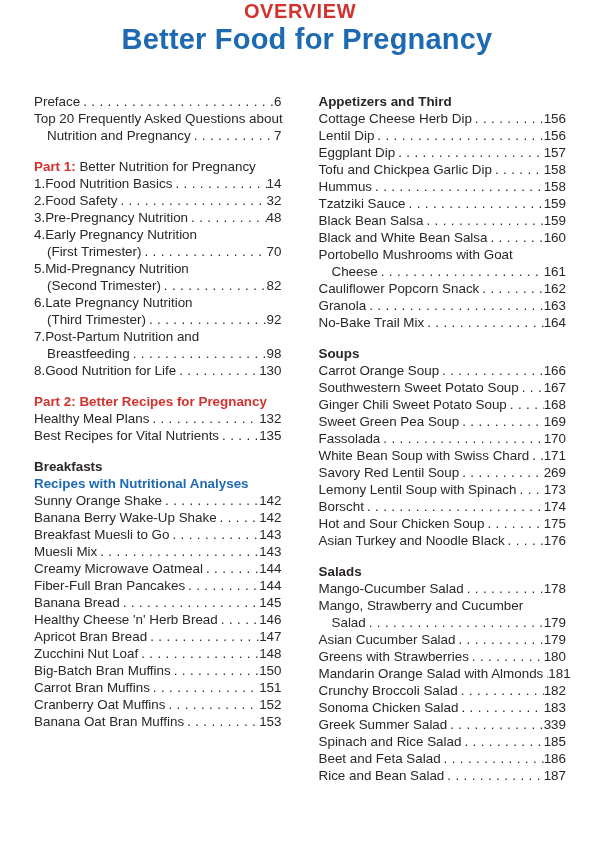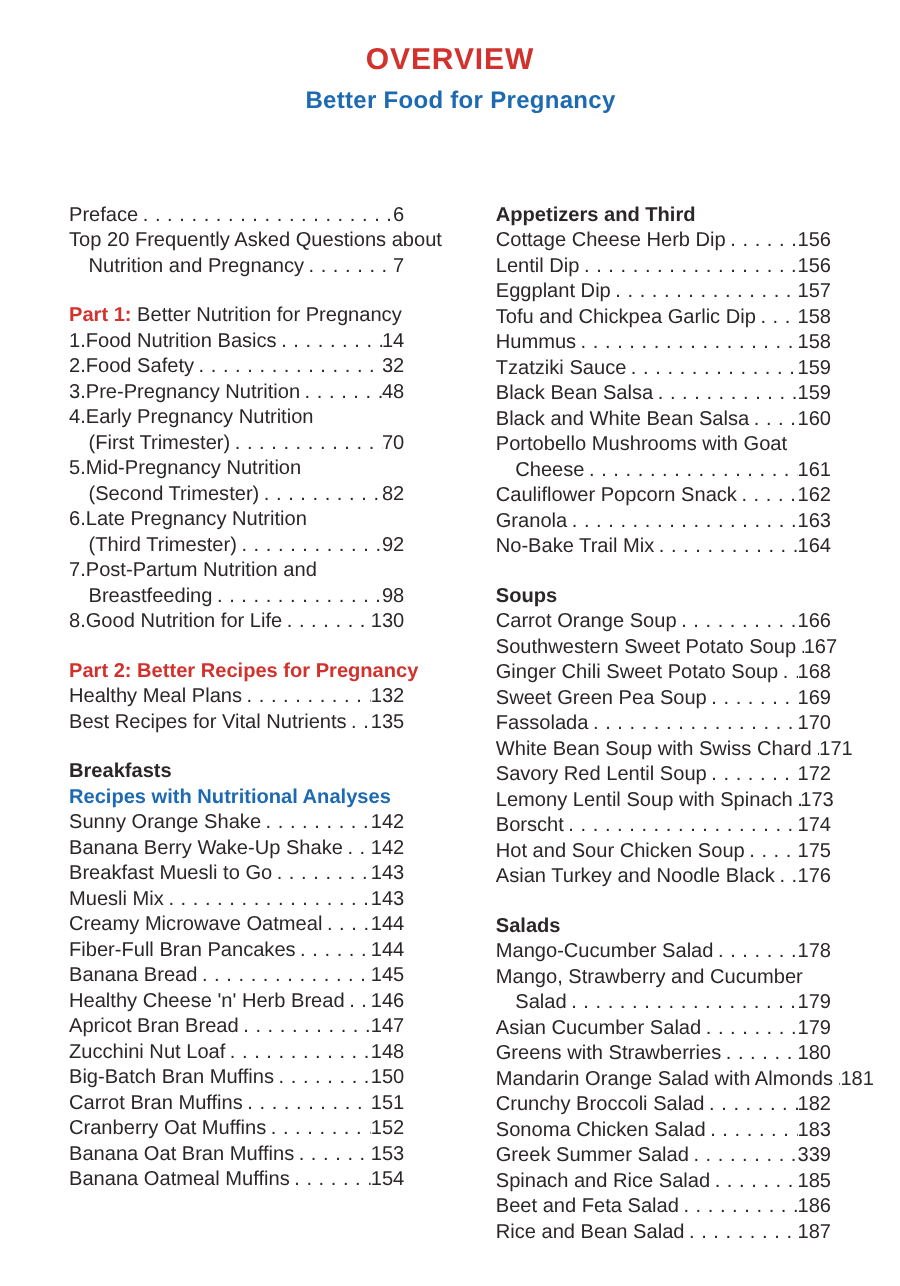--- a/index.html
+++ b/index.html
@@ -9,35 +9,35 @@
   }
   html,body{margin:0;padding:0;background:#ffffff;}
   .page{
     position:relative;
     width:600px;height:857px;
     background:#ffffff;
     font-family:"Liberation Sans","DejaVu Sans",sans-serif;
     color:var(--ink);
     overflow:hidden;
   }
-  .header{text-align:center;padding-top:29px;}
+  .header{text-align:center;}
   .overview{
     font-size:20px;font-weight:bold;color:var(--red);
     letter-spacing:0.6px;line-height:22px;
   }
   .booktitle{
-    font-size:16px;font-weight:bold;color:var(--blue);
+    font-size:29px;font-weight:bold;color:var(--blue);
     line-height:26px;margin-top:4px;letter-spacing:0.2px;margin-left:14px;
   }
   .toc{
     display:flex;gap:29px;
     padding:0 30px;margin-top:37px;
   }
   .col{flex:1;min-width:0;}
-  .block{margin:16px;}
+  .block{margin:4px;}
   .block.gap{margin-top:14px;text-align:center;}
   .row{
     display:flex;align-items:baseline;
     font-size:13.4px;line-height:17px;
     color:var(--ink);
   }
   .row.ind .lbl{padding-left:13px;}
   .lbl{white-space:nowrap;}
   .lbl.bold{font-weight:bold;}
   .lbl.red{font-weight:bold;color:var(--red);}
@@ -221,25 +221,20 @@
           <div class="row">
             <span class="lbl">Cranberry Oat Muffins</span>
             <span class="leader"></span>
             <span class="pg">152</span>
           </div>
           <div class="row">
             <span class="lbl">Banana Oat Bran Muffins</span>
             <span class="leader"></span>
             <span class="pg">153</span>
           </div>
-          <div class="row">
-            <span class="lbl">Banana Oatmeal Muffins</span>
-            <span class="leader"></span>
-            <span class="pg">154</span>
-          </div>
         </div>
       </div>
     <div class="col" id="col-1">
         <div class="block">
           <div class="row">
             <span class="lbl bold">Appetizers and Third</span>
           </div>
           <div class="row">
             <span class="lbl">Cottage Cheese Herb Dip</span>
             <span class="leader"></span>
@@ -334,21 +329,21 @@
             <span class="pg">170</span>
           </div>
           <div class="row">
             <span class="lbl">White Bean Soup with Swiss Chard</span>
             <span class="leader"></span>
             <span class="pg">171</span>
           </div>
           <div class="row">
             <span class="lbl">Savory Red Lentil Soup</span>
             <span class="leader"></span>
-            <span class="pg">172</span>
+            <span class="pg">269</span>
           </div>
           <div class="row">
             <span class="lbl">Lemony Lentil Soup with Spinach</span>
             <span class="leader"></span>
             <span class="pg">173</span>
           </div>
           <div class="row">
             <span class="lbl">Borscht</span>
             <span class="leader"></span>
             <span class="pg">174</span>

